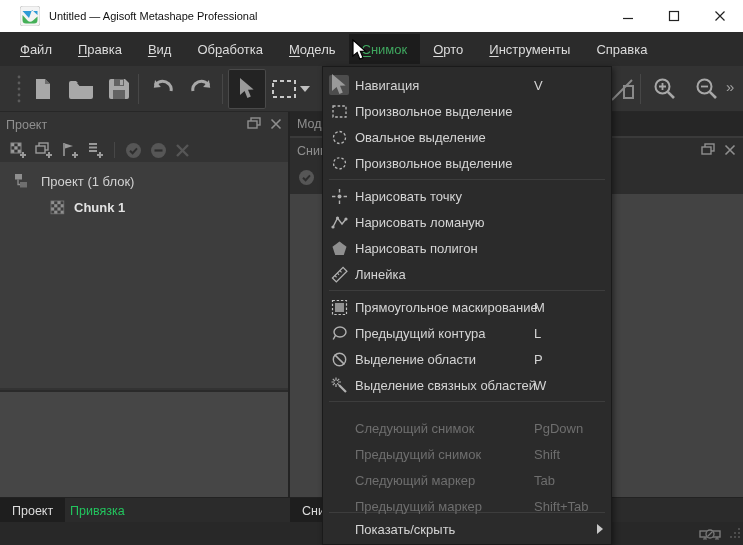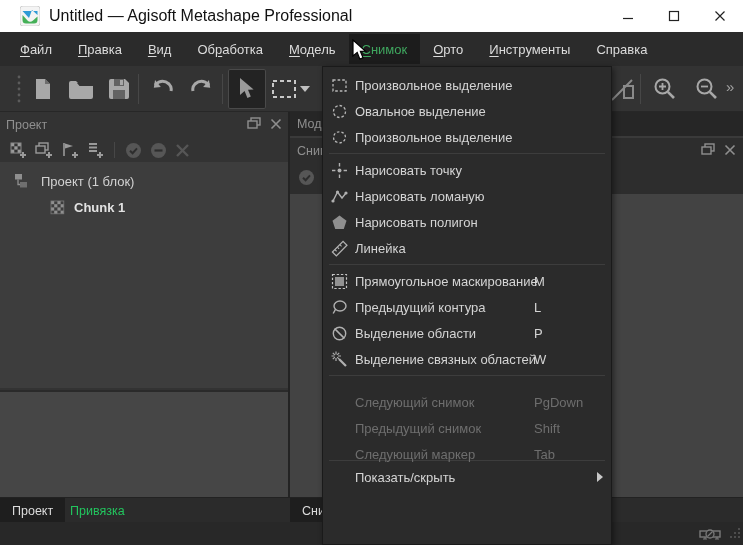--- a/index.html
+++ b/index.html
@@ -5,21 +5,21 @@
   html,body{margin:0;padding:0;background:#555;}
   .window{
     position:relative;width:743px;height:545px;overflow:hidden;
     font-family:"Liberation Sans","DejaVu Sans",sans-serif;
     background:#333;outline:1px solid #141414;outline-offset:-1px;
     -webkit-font-smoothing:antialiased;
   }
   
   .titlebar{position:absolute;left:0;top:0;width:743px;height:32px;background:#fff;display:flex;align-items:center;}
   .app-icon{width:20px;height:20px;margin-left:20px;flex:0 0 auto;}
-  .title-text{margin-left:9px;font-size:16px;color:#111;}
+  .title-text{margin-left:9px;font-size:11px;color:#111;}
   .win-controls{margin-left:auto;display:flex;height:32px;}
   .win-btn{width:46px;height:32px;display:flex;align-items:center;justify-content:center;}
   
   .menubar{position:absolute;left:0;top:32px;width:743px;height:34px;background:#2b2b2b;display:flex;align-items:stretch;padding-left:7px;box-sizing:border-box;}
   .mb-item{display:flex;align-items:center;padding:0 13px;font-size:13px;color:#dcdcdc;margin:2px 0;}
   .mb-item .u{text-decoration:underline;text-underline-offset:2px;}
   .mb-item.active{background:#1c1c1c;color:#3fa75f;}
   
   .toolbar{position:absolute;left:0;top:66px;width:743px;height:46px;background:#333;border-bottom:1px solid #272727;box-sizing:border-box;}
   .tb-handle{position:absolute;left:16px;top:8px;}
@@ -386,20 +386,29 @@
             <circle cx="3" cy="11" r="1"></circle>
             <circle cx="7" cy="11" r="1"></circle>
             <circle cx="11" cy="11" r="1"></circle>
           </g>
       </svg>
     </span>
   </div>
 
   <div class="ctx-menu" id="ctx-menu">
       <div class="mi">
+        <span class="ic checked" style="display: inline-flex; align-items: center;">
+          <svg width="20" height="24" viewBox="0 0 20 24">
+            <path d="M3 1 L3 18 L7.6 14 L10.4 21 L13.8 19.6 L11 12.8 L16.6 12.6 Z" fill="#9a9a9a"></path>
+          </svg>
+        </span>
+        <span class="lbl">Навигация</span>
+        <span class="sc">V</span>
+      </div>
+      <div class="mi">
         <span class="ic" style="display: inline-flex; align-items: center;">
           <svg width="17" height="17" viewBox="0 0 17 17">
             <rect x="2" y="3" width="13" height="11" fill="none" stroke="#b8b8b8" stroke-width="1.3" stroke-dasharray="2.6 2"></rect>
           </svg>
         </span>
         <span class="lbl">Произвольное выделение</span>
       </div>
       <div class="mi">
         <span class="ic" style="display: inline-flex; align-items: center;">
           <svg width="17" height="17" viewBox="0 0 17 17">
@@ -504,20 +513,24 @@
         <span class="lbl">Следующий снимок</span>
         <span class="sc">PgDown</span>
       </div>
       <div class="mi disabled">
         <span class="lbl">Предыдущий снимок</span>
         <span class="sc">Shift</span>
       </div>
       <div class="mi disabled">
         <span class="lbl">Следующий маркер</span>
         <span class="sc">Tab</span>
+      </div>
+      <div class="mi disabled">
+        <span class="lbl">Предыдущий маркер</span>
+        <span class="sc">Shift+Tab</span>
       </div>
       <div class="mi-sep"></div>
       <div class="mi">
         <span class="lbl">Показать/скрыть</span>
         <span class="sub" style="display: inline-flex; align-items: center;">
           <svg width="7" height="10" viewBox="0 0 7 10">
             <path d="M1 0 L7 5 L1 10 Z" fill="#c8c8c8"></path>
           </svg>
         </span>
       </div>

